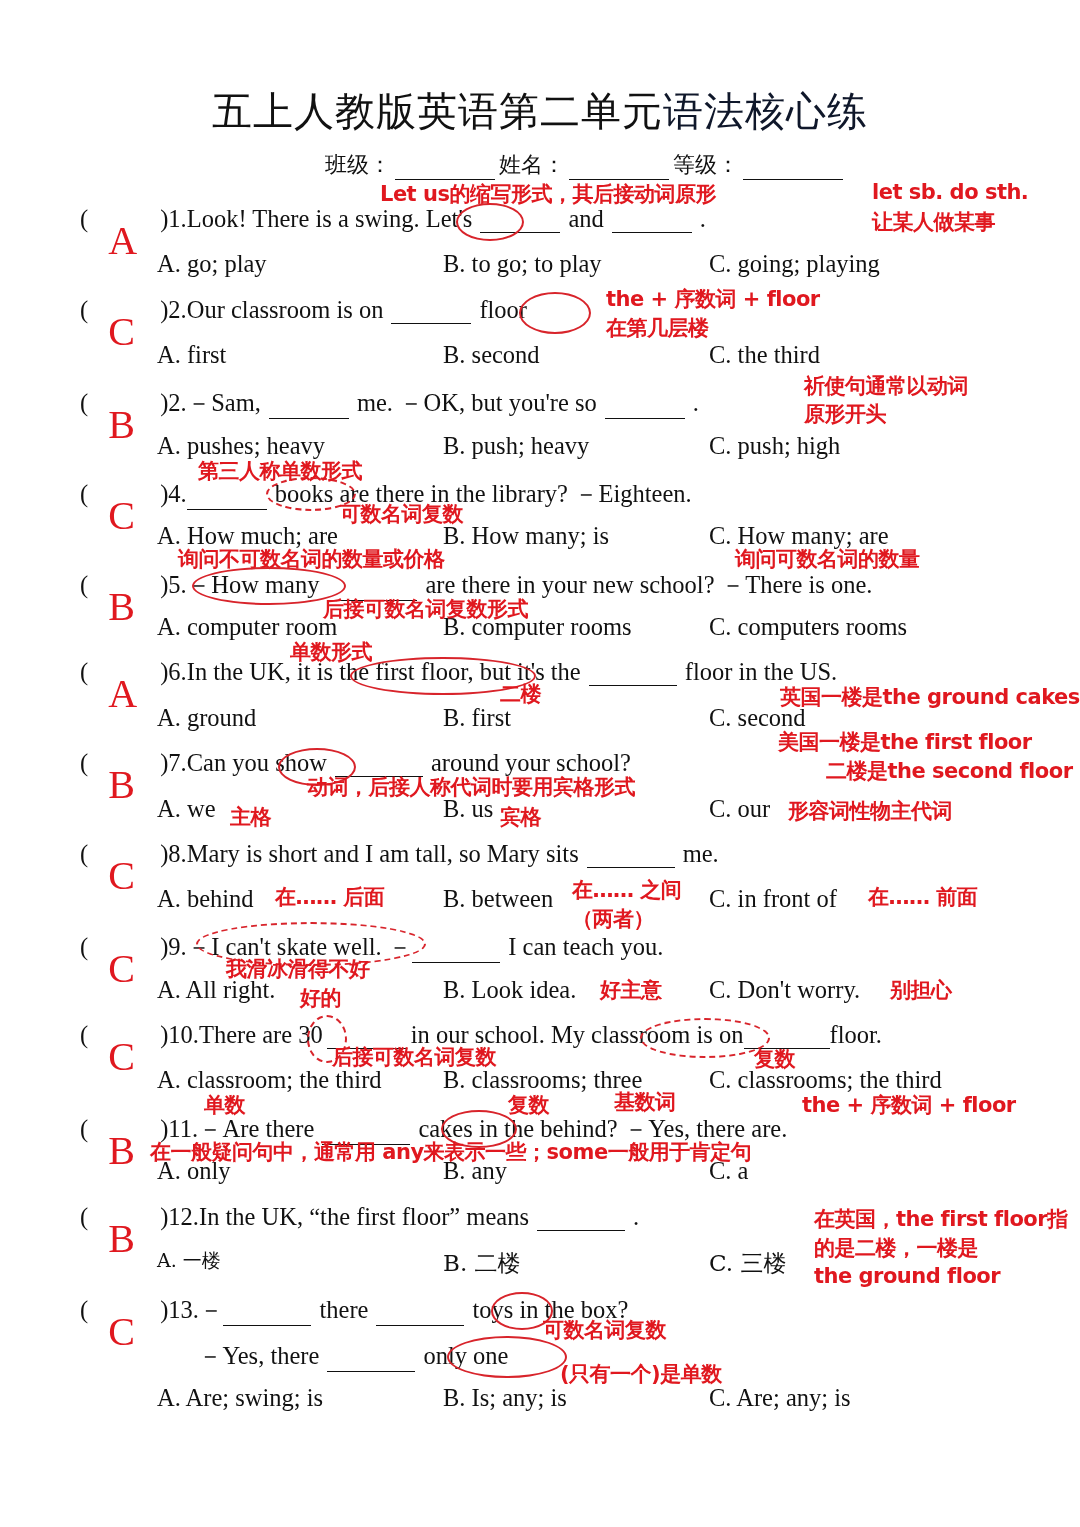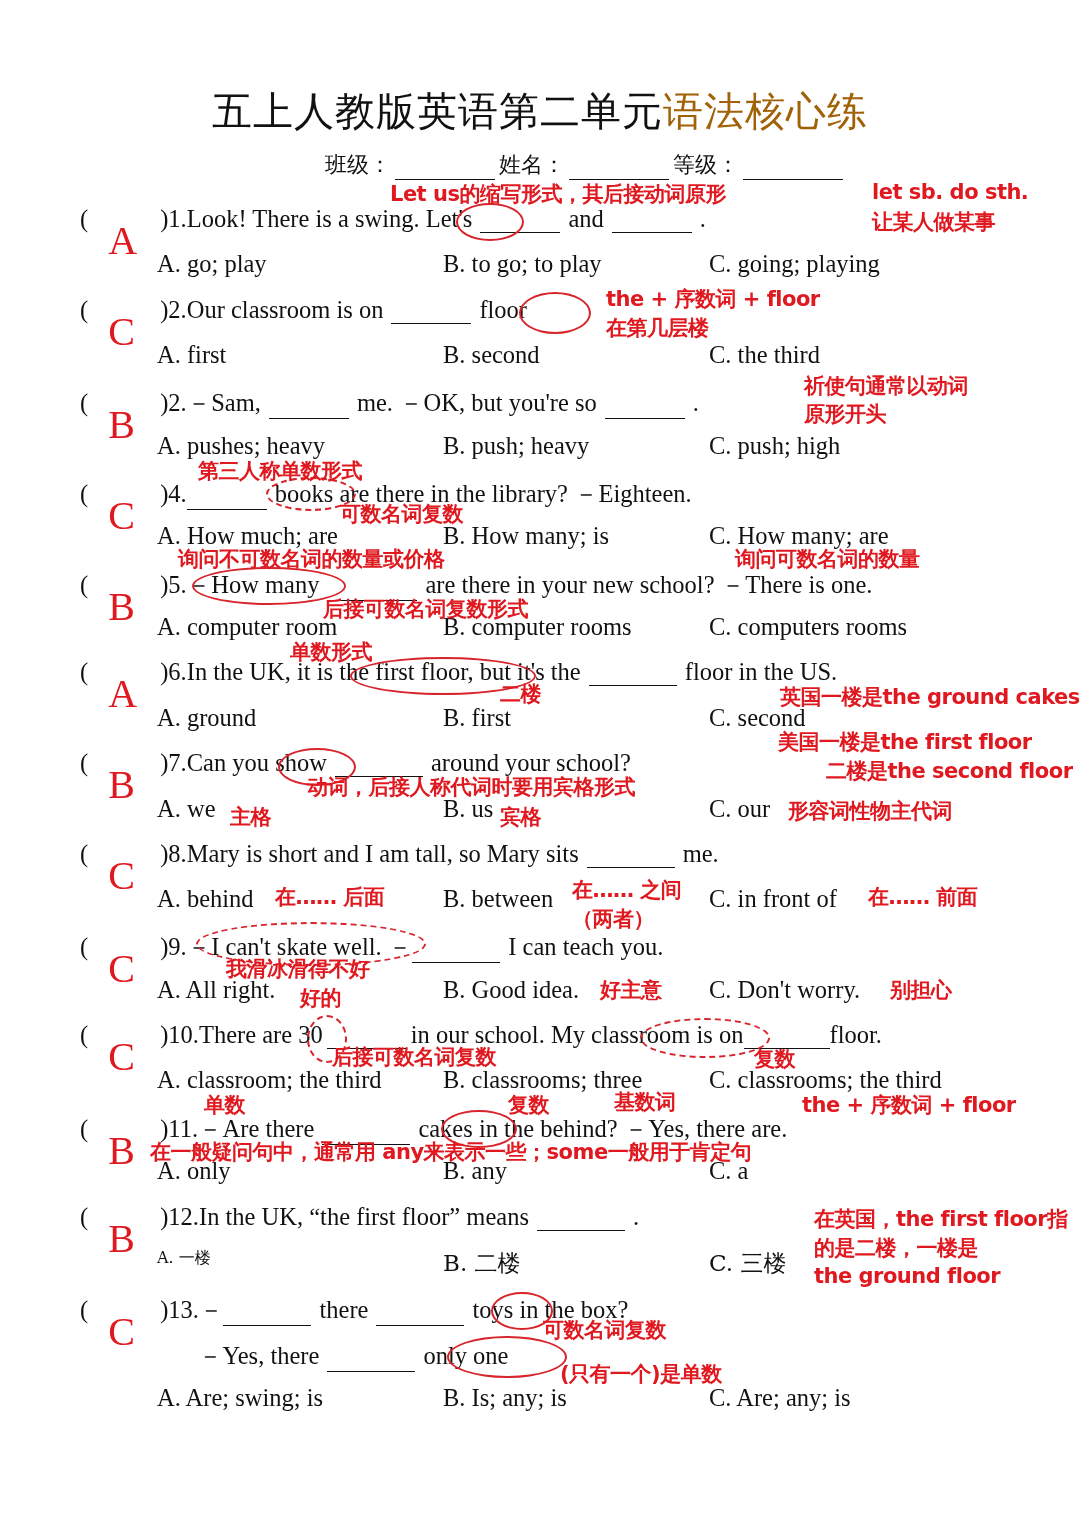--- a/index.html
+++ b/index.html
@@ -1,20 +1,20 @@
 <!DOCTYPE html>
 <html><head>
 <meta charset="utf-8">
 <style>
   html, body { margin:0; padding:0; background:#ffffff; }
   body { width:1080px; height:1527px; position:relative; overflow:hidden;
          font-family:"Liberation Serif","DejaVu Serif",serif; color:#111; }
   .title { position:absolute; top:84px; left:0; width:1080px; text-align:center;
            font-size:40px; letter-spacing:1px; font-family:"DejaVu Serif",serif; }
-  .title .red { color:#a16207; }
+  .title .red { color:#0f172a; }
   .info { position:absolute; top:150px; left:325px; font-size:22px; font-family:"DejaVu Serif",serif; }
   .info .blank { display:inline-block; width:100px; border-bottom:1.5px solid #111; margin:0 4px; height:20px; vertical-align:bottom;}
   .line { position:absolute; left:80px; font-size:24.5px; white-space:nowrap; }
   .paren { display:inline-block; width:72px; position:relative; }
   .ans { position:absolute; left:20px; top:-10px; color:#e0181f; font-size:40px; font-family:"Liberation Serif",serif; }
   .blank { display:inline-block; border-bottom:1.5px solid #111; width:80px; height:22px; vertical-align:bottom; margin:0 8px; }
   .opt { position:absolute; font-size:24.5px; white-space:nowrap; }
   .note { position:absolute; color:#e0181f; font-size:21px; font-family:"DejaVu Sans",sans-serif; font-weight:bold; white-space:nowrap; letter-spacing:-0.5px; }
   .circ { position:absolute; border:2.5px solid #d8242b; border-radius:50%; }
   .dash { position:absolute; border:2.5px dashed #d8242b; border-radius:50%; }
@@ -26,21 +26,21 @@
 
 <div class="info">
   <span>班级：</span><span class="blank"></span><span>姓名：</span><span class="blank"></span><span>等级：</span><span class="blank"></span>
 </div>
 
 <div class="line" style="top:205px">(<span class="paren"><span class="ans">A</span></span>)<span>1.Look! There is a swing. Let's</span><span class="blank"></span><span>and</span><span class="blank"></span><span>.</span></div>
 <div class="opt" style="top:250px;left:157px">A. go; play</div>
 <div class="opt" style="top:250px;left:443px">B. to go; to play</div>
 <div class="opt" style="top:250px;left:709px">C. going; playing</div>
 <div class="circ" style="top:203px;left:456px;width:64px;height:34px"></div>
-<div class="note" style="top:180px;left:390px">Let us的缩写形式，其后接动词原形</div>
+<div class="note" style="top:180px;left:380px">Let us的缩写形式，其后接动词原形</div>
 <div class="note" style="top:180px;left:872px">let sb. do sth.</div>
 <div class="note" style="top:208px;left:872px">让某人做某事</div>
 
 <div class="line" style="top:296px">(<span class="paren"><span class="ans">C</span></span>)<span>2.Our classroom is on</span><span class="blank"></span><span>floor</span></div>
 <div class="opt" style="top:341px;left:157px">A. first</div>
 <div class="opt" style="top:341px;left:443px">B. second</div>
 <div class="opt" style="top:341px;left:709px">C. the third</div>
 <div class="circ" style="top:292px;left:519px;width:68px;height:38px"></div>
 <div class="note" style="top:285px;left:606px">the + 序数词 + floor</div>
 <div class="note" style="top:314px;left:606px">在第几层楼</div>
@@ -94,21 +94,21 @@
 <div class="opt" style="top:885px;left:157px">A. behind</div>
 <div class="opt" style="top:885px;left:443px">B. between</div>
 <div class="opt" style="top:885px;left:709px">C. in front of</div>
 <div class="note" style="top:883px;left:275px">在…… 后面</div>
 <div class="note" style="top:876px;left:572px">在…… 之间</div>
 <div class="note" style="top:905px;left:572px">（两者）</div>
 <div class="note" style="top:883px;left:868px">在…… 前面</div>
 
 <div class="line" style="top:930px">(<span class="paren"><span class="ans">C</span></span>)<span>9.－I can't skate well.  －</span><span class="blank" style="width:88px;margin-left:0"></span><span>I can teach you.</span></div>
 <div class="opt" style="top:976px;left:157px">A. All right.</div>
-<div class="opt" style="top:976px;left:443px">B. Good idea.</div>
+<div class="opt" style="top:976px;left:443px">B. Look idea.</div>
 <div class="opt" style="top:976px;left:709px">C. Don't worry.</div>
 <div class="dash" style="top:922px;left:196px;width:226px;height:40px"></div>
 <div class="note" style="top:955px;left:226px">我滑冰滑得不好</div>
 <div class="note" style="top:984px;left:300px">好的</div>
 <div class="note" style="top:976px;left:600px">好主意</div>
 <div class="note" style="top:976px;left:890px">别担心</div>
 
 <div class="line" style="top:1021px">(<span class="paren"><span class="ans">C</span></span>)<span>10.There are 30</span><span class="blank" style="width:80px;margin:0 4px"></span><span>in our school. My classroom is on</span><span class="blank" style="width:86px;margin:0"></span><span>floor.</span></div>
 <div class="opt" style="top:1066px;left:157px">A. classroom; the third</div>
 <div class="opt" style="top:1066px;left:443px">B. classrooms; three</div>
@@ -123,21 +123,21 @@
 <div class="note" style="top:1091px;left:802px">the + 序数词 + floor</div>
 
 <div class="line" style="top:1112px">(<span class="paren"><span class="ans">B</span></span>)<span>11.－Are there</span><span class="blank" style="width:88px"></span><span>cakes in the behind?  －Yes, there are.</span></div>
 <div class="opt" style="top:1157px;left:157px">A. only</div>
 <div class="opt" style="top:1157px;left:443px">B. any</div>
 <div class="opt" style="top:1157px;left:709px">C. a</div>
 <div class="circ" style="top:1110px;left:441px;width:72px;height:34px"></div>
 <div class="note" style="top:1138px;left:150px">在一般疑问句中，通常用 any来表示一些；some一般用于肯定句</div>
 
 <div class="line" style="top:1203px">(<span class="paren"><span class="ans">B</span></span>)<span>12.In the UK, “the first floor”  means</span><span class="blank" style="width:88px"></span><span>.</span></div>
-<div class="opt" style="top:1248px;left:157px;font-family:'DejaVu Serif',serif;font-size:16px">A.  一楼</div>
+<div class="opt" style="top:1248px;left:157px;font-family:'DejaVu Serif',serif;font-size:19px">A.  一楼</div>
 <div class="opt" style="top:1248px;left:443px;font-family:'DejaVu Serif',serif;font-size:23px">B.  二楼</div>
 <div class="opt" style="top:1248px;left:709px;font-family:'DejaVu Serif',serif;font-size:23px">C.  三楼</div>
 <div class="note" style="top:1205px;left:814px">在英国，the first floor指</div>
 <div class="note" style="top:1234px;left:814px">的是二楼，一楼是</div>
 <div class="note" style="top:1264px;left:814px">the ground floor</div>
 
 <div class="line" style="top:1293px">(<span class="paren"><span class="ans">C</span></span>)<span>13.－</span><span class="blank" style="width:88px;margin-left:0"></span><span>there</span><span class="blank" style="width:88px"></span><span>toys in the box?</span></div>
 <div class="line" style="top:1339px;left:198px"><span>－Yes, there</span><span class="blank" style="width:88px"></span><span>only one</span></div>
 <div class="opt" style="top:1384px;left:157px">A. Are; swing; is</div>
 <div class="opt" style="top:1384px;left:443px">B. Is; any; is</div>

